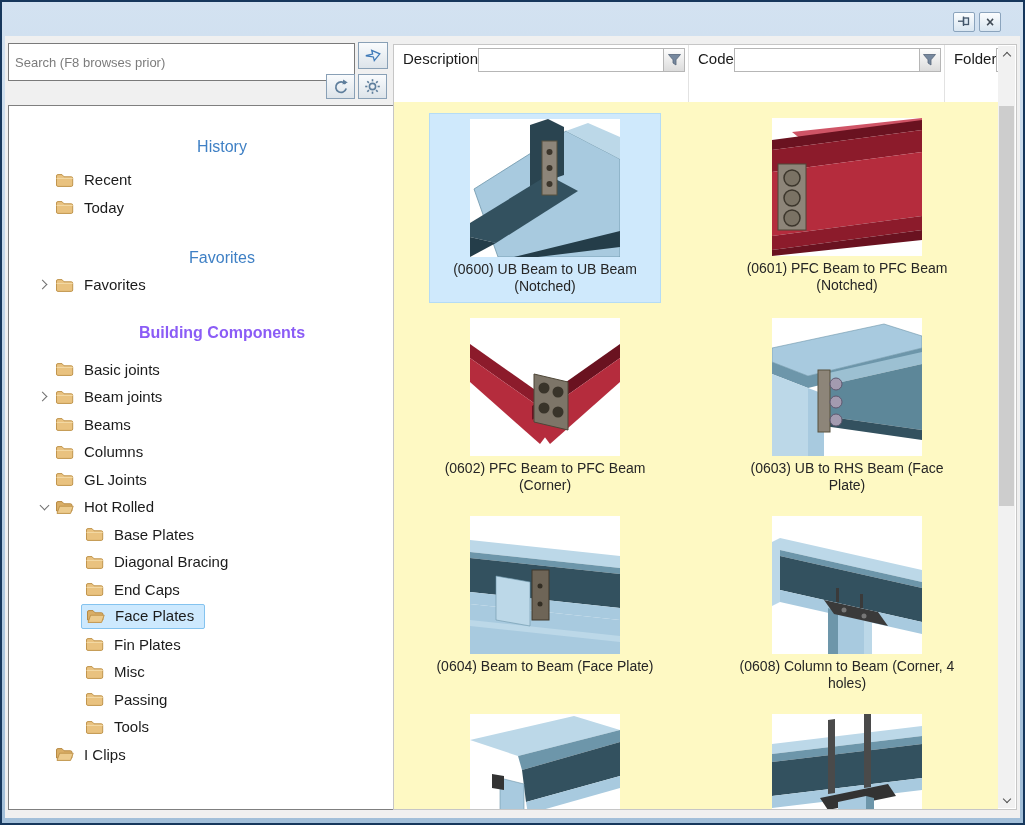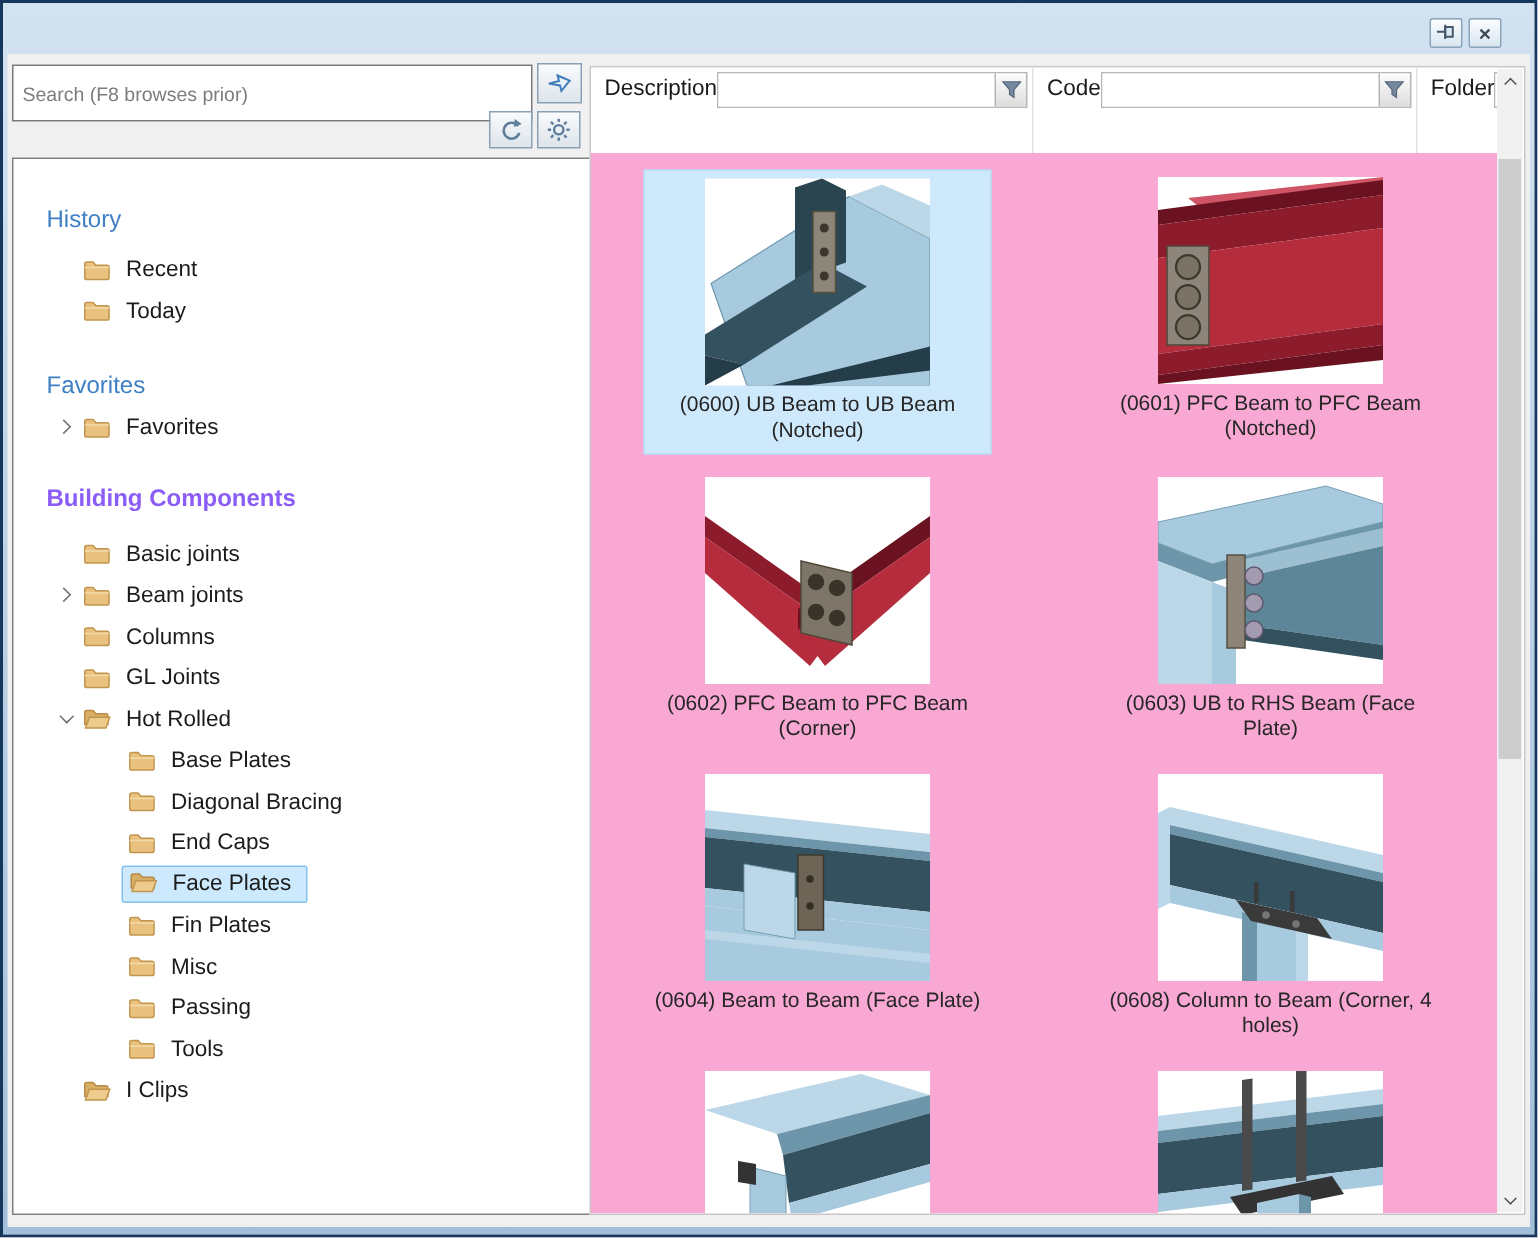--- a/index.html
+++ b/index.html
@@ -18,21 +18,21 @@
   
   #search-input{position:absolute;left:3px;top:7px;width:347px;height:38px;border:1px solid #7a7a7a;
           padding:2px 6px;font-size:13px;color:#222;font-family:inherit;background:#fff;}
   #search-input::placeholder{color:#7c7c7c;opacity:1;}
   .sq-btn{position:absolute;border:1px solid #89a0b6;background:linear-gradient(#f9fbfd,#dde4ea);
           display:flex;align-items:center;justify-content:center;}
   #go-btn{left:353px;top:6px;width:30px;height:27px;}
   #refresh-btn{left:321px;top:38px;width:29px;height:25px;}
   #gear-btn{left:353px;top:38px;width:29px;height:25px;}
   
-  #tree{position:absolute;left:3px;top:69px;width:424px;height:705px;background:#fff;border:1px solid #7f7f7f;overflow:hidden;}
+  #tree{position:absolute;left:3px;top:69px;width:424px;height:705px;background:#fff;border:1px solid #7f7f7f;overflow:hidden;text-align:center;}
   #tree-content{position:absolute;left:0;top:0;right:18px;bottom:0;overflow:hidden;padding-top:27px;}
   .thead{height:27px;line-height:27px;padding-left:22px;font-size:16px;color:#3f80c5;white-space:nowrap;}
   .thead.bold{font-weight:bold;color:#8b5cf6;}
   .mt1{margin-top:23px;} .mb1{margin-bottom:6px;} .mt2{margin-top:20px;} .mb2{margin-bottom:10px;}
   .trow{height:27.5px;display:flex;align-items:center;white-space:nowrap;}
   .trow .chev{width:22px;display:flex;align-items:center;justify-content:center;flex:0 0 22px;}
   .lvl1{padding-left:24px;} .lvl2{padding-left:54px;}
   .chev-r{width:7px;height:7px;border-right:1.5px solid #6e6e6e;border-bottom:1.5px solid #6e6e6e;transform:rotate(-45deg);margin-left:-3px;}
   .chev-d{width:7px;height:7px;border-right:1.5px solid #6e6e6e;border-bottom:1.5px solid #6e6e6e;transform:rotate(45deg);margin-top:-3px;}
   .fld{width:19px;height:16px;flex:0 0 19px;}
@@ -51,21 +51,21 @@
   #rpanel{position:absolute;left:388px;top:8px;width:624px;height:766px;background:#fff;border:1px solid #c6c6c6;}
   #rcontent{position:absolute;left:0;top:0;right:18px;bottom:0;display:flex;flex-direction:column;overflow:hidden;}
   #hdr-row{display:flex;height:57px;flex:0 0 57px;background:#fff;}
   .hcell{flex:1 1 0;border-right:1px solid #e2e2e2;padding:3px 3px 4px 3px;display:flex;flex-direction:row;}
   .hcell:last-child{border-right:none;}
   .hlabel{font-size:15px;color:#1a1a1a;padding:2px 0 0 6px;flex:1;}
   .hfilter{display:flex;height:24px;border:1px solid #b6b6b6;background:#fff;}
   .hf-input{flex:1;border:none;outline:none;font-size:13px;padding:0 4px;font-family:inherit;min-width:0;}
   .hf-btn{width:21px;flex:0 0 21px;background:linear-gradient(#fdfdfd,#dcdcdc);border-left:1px solid #b6b6b6;
           display:flex;align-items:center;justify-content:center;}
-  #grid{flex:1;overflow:hidden;padding-top:11px;background:#f9a8d4;}
+  #grid{flex:1;overflow:hidden;padding-top:11px;background:#fef9c3;}
   .g-row{display:flex;margin-bottom:10px;}
   .tile{width:302px;display:flex;justify-content:center;align-items:flex-start;}
   .tile-inner{width:232px;text-align:center;padding:5px 0 7px 0;}
   .tile-inner.sel{background:#cfe9fc;border:1px solid #b5dcf5;}
   .thumb{width:150px;height:138px;margin:0 auto;display:block;background:#fff;}
   .cap{font-size:14px;line-height:17px;color:#262626;margin-top:4px;}
   .hidden-defs{position:absolute;width:0;height:0;overflow:hidden;}
 </style>
 </head>
 <body>
@@ -180,20 +180,27 @@
           <svg class="fld">
               <use href="#fld-c"></use>
             </svg>
           <span class="tlabel">Beam joints</span>
         </div>
         <div class="trow lvl1">
           <span class="chev"></span>
           <svg class="fld">
               <use href="#fld-c"></use>
             </svg>
+          <span class="tlabel">Beams</span>
+        </div>
+        <div class="trow lvl1">
+          <span class="chev"></span>
+          <svg class="fld">
+              <use href="#fld-c"></use>
+            </svg>
           <span class="tlabel">Columns</span>
         </div>
         <div class="trow lvl1">
           <span class="chev"></span>
           <svg class="fld">
               <use href="#fld-c"></use>
             </svg>
           <span class="tlabel">GL Joints</span>
         </div>
         <div class="trow lvl1">

